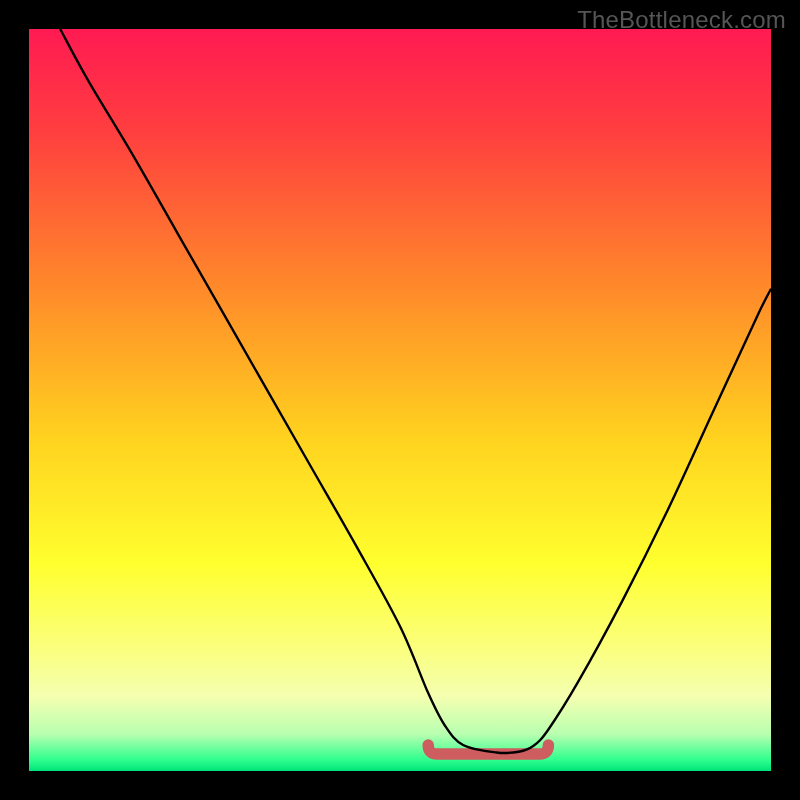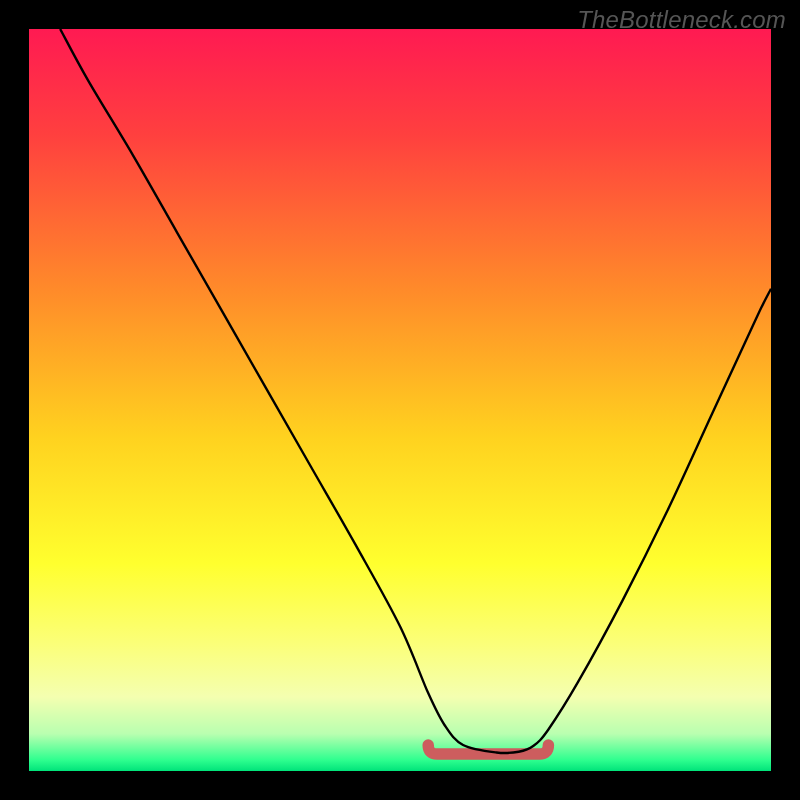--- a/index.html
+++ b/index.html
@@ -11,21 +11,20 @@
     overflow: hidden;
     font-family: Arial, Helvetica, sans-serif;
   }
   .frame {
     position: absolute;
     top: 0;
     left: 0;
     width: 800px;
     height: 800px;
     background: #000;
-    font-style: italic;
   }
   .watermark {
     position: absolute;
     top: 6px;
     right: 14px;
     color: #555;
     font-size: 24px;
     font-weight: 400;
     letter-spacing: 0.2px;
     z-index: 50;

